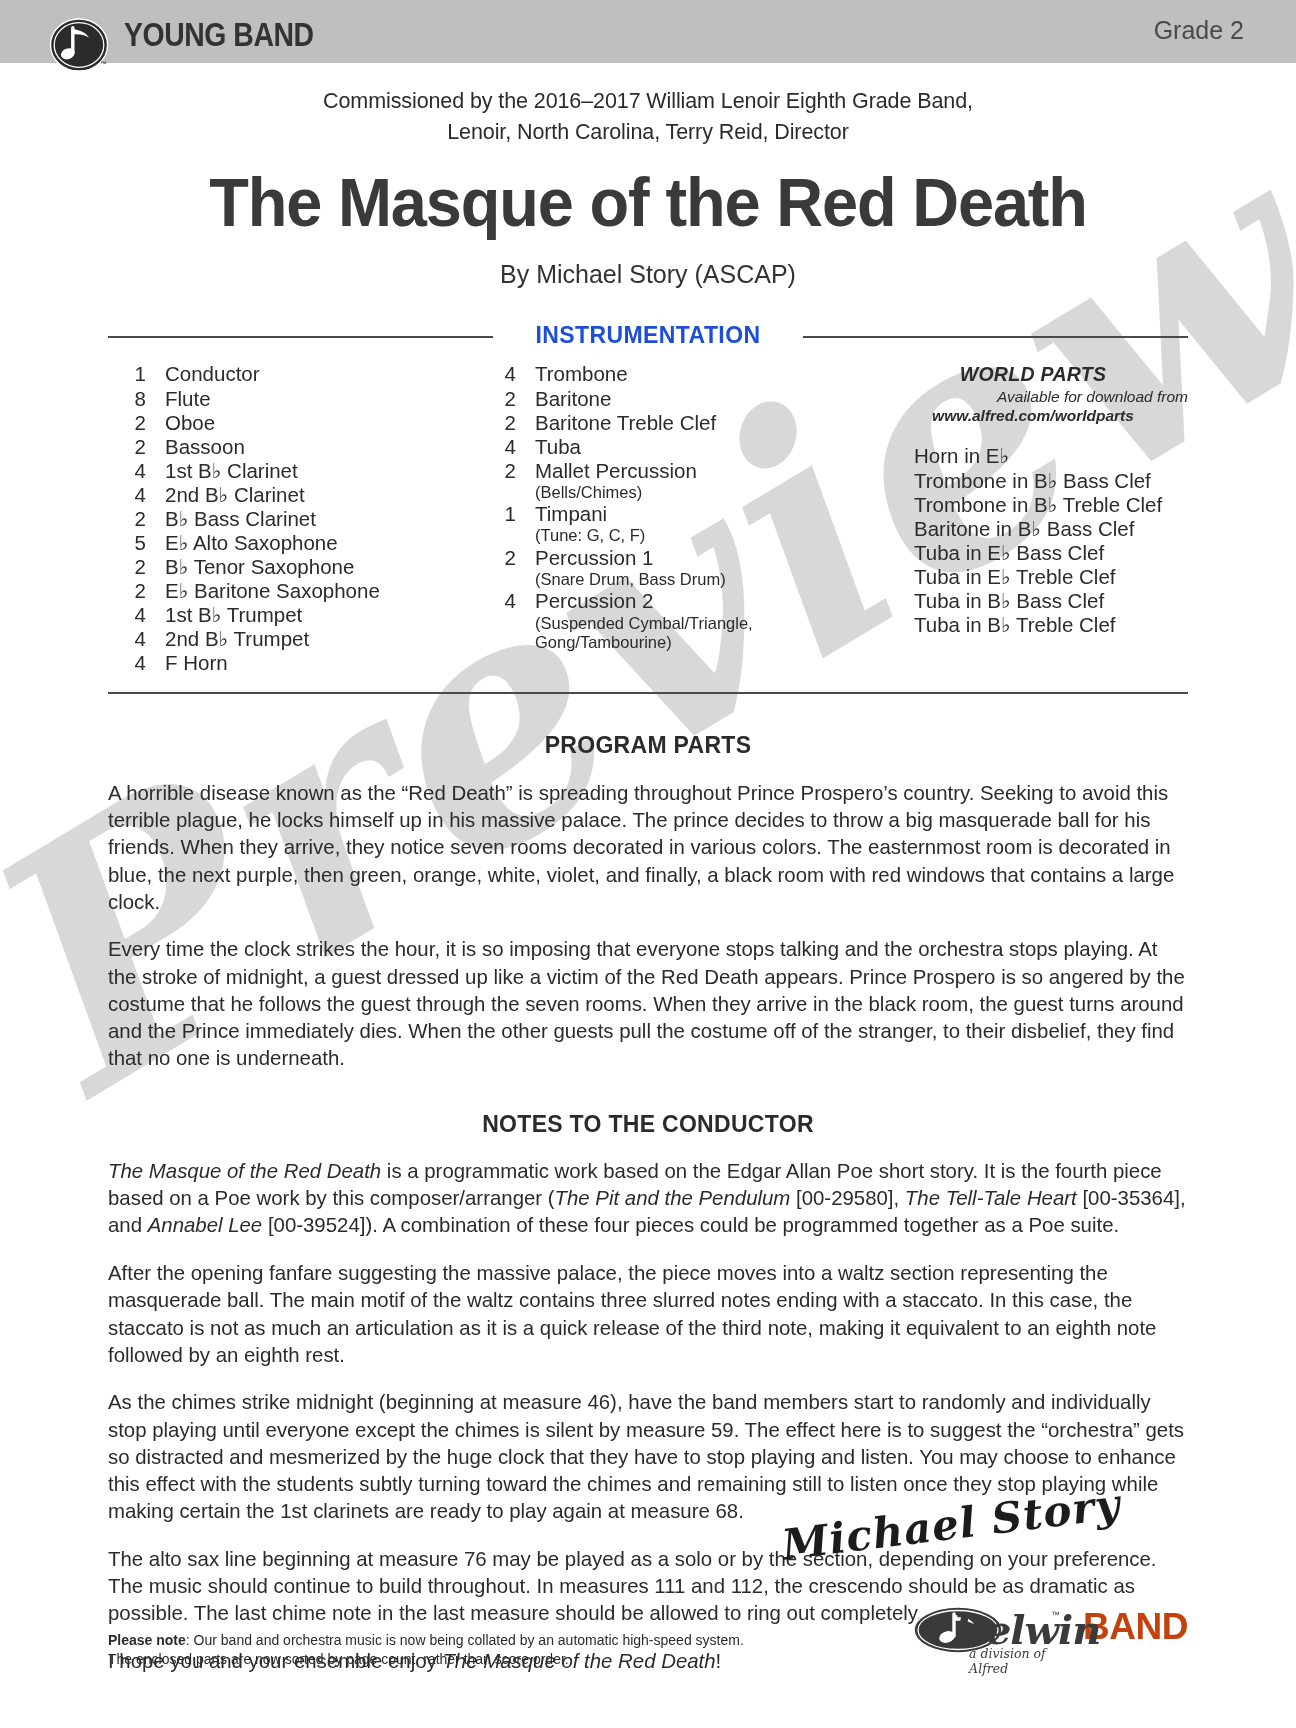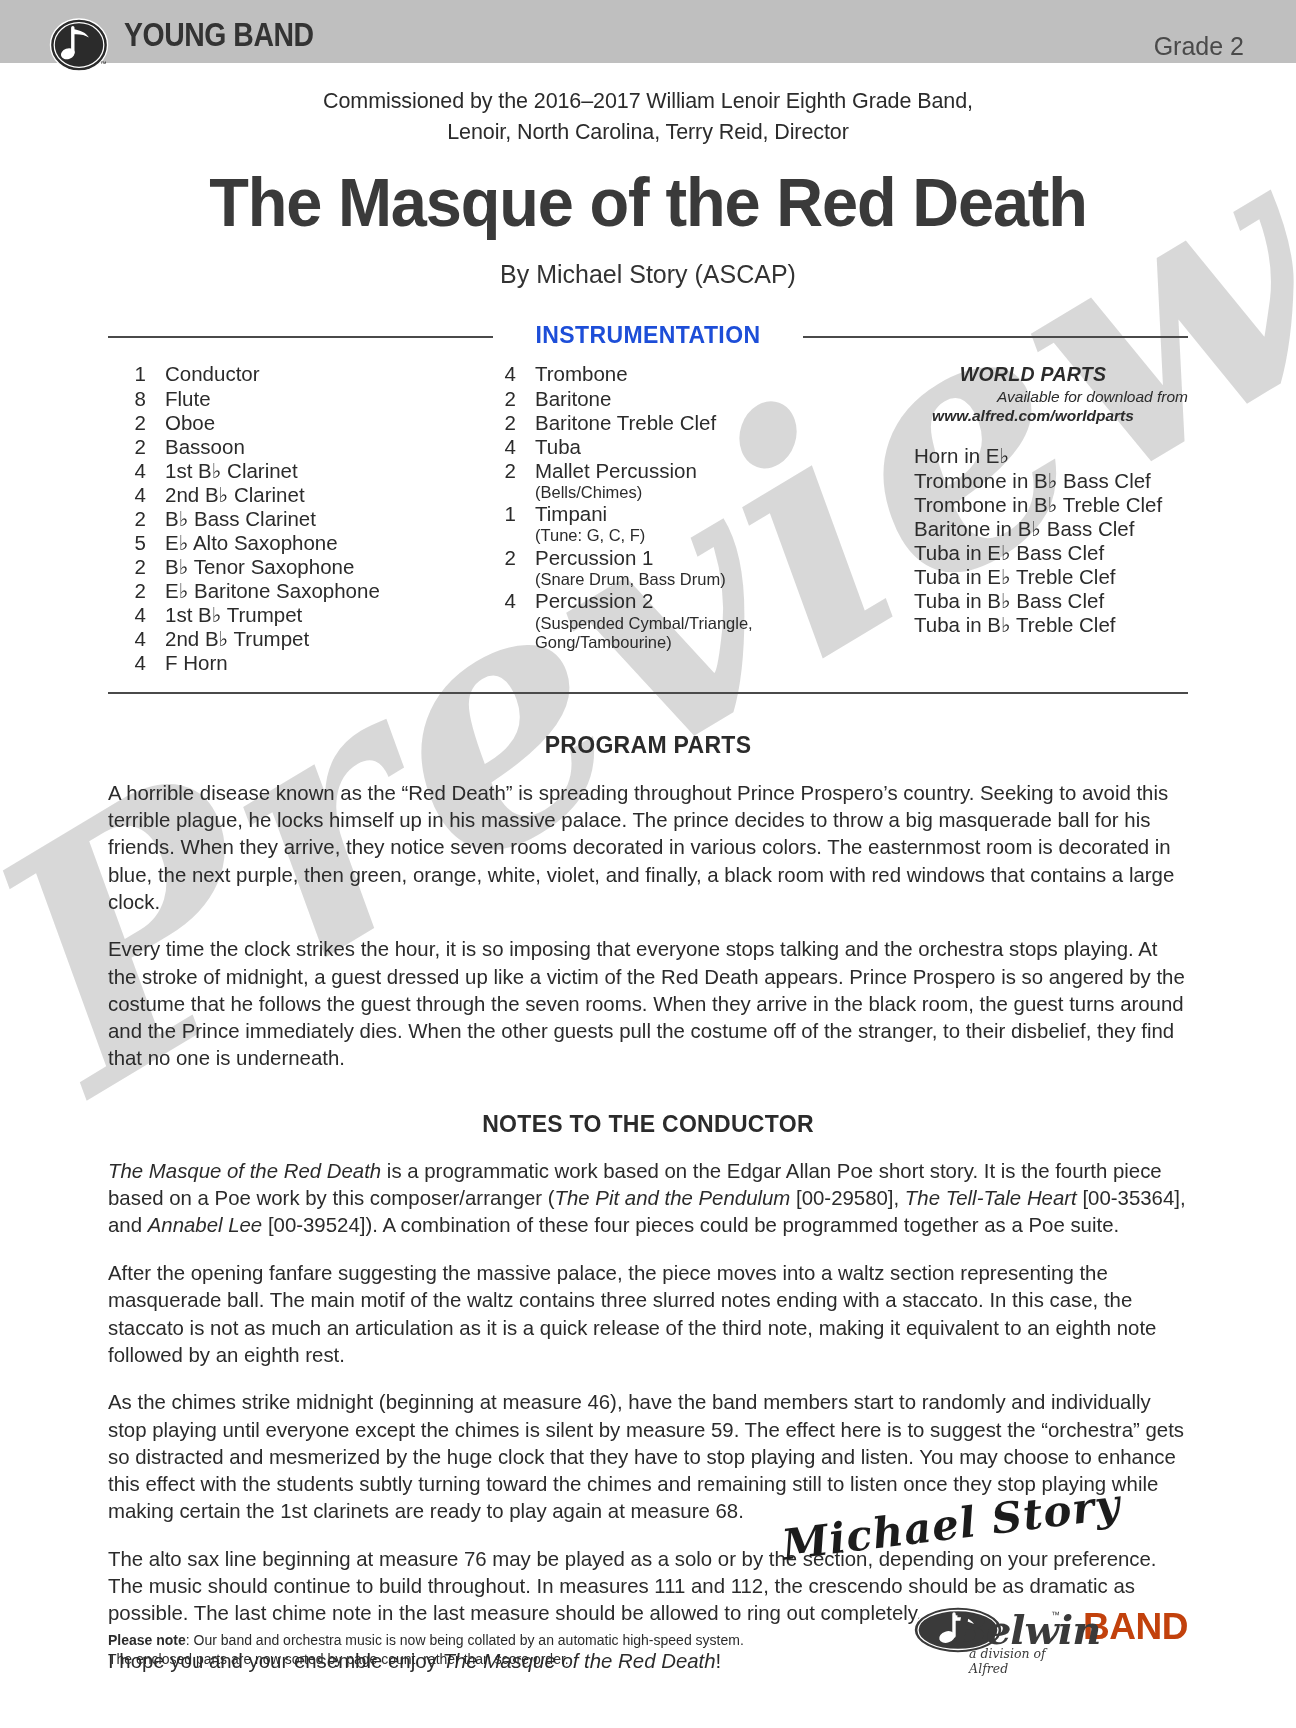--- a/index.html
+++ b/index.html
@@ -71,21 +71,21 @@
     font-weight: bold;
     letter-spacing: -0.5px;
     color: #333333;
     font-family: "Liberation Sans", sans-serif;
     transform: scaleX(0.86);
     transform-origin: left center;
   }
   .grade {
     position: absolute;
     right: 52px;
-    top: 32px;
+    top: 16px;
     font-size: 25px;
     color: #4a4a4a;
     font-family: "Liberation Sans", sans-serif;
   }
 
   
   .page {
     position: absolute;
     left: 0; top: 0;
     width: 1296px;

